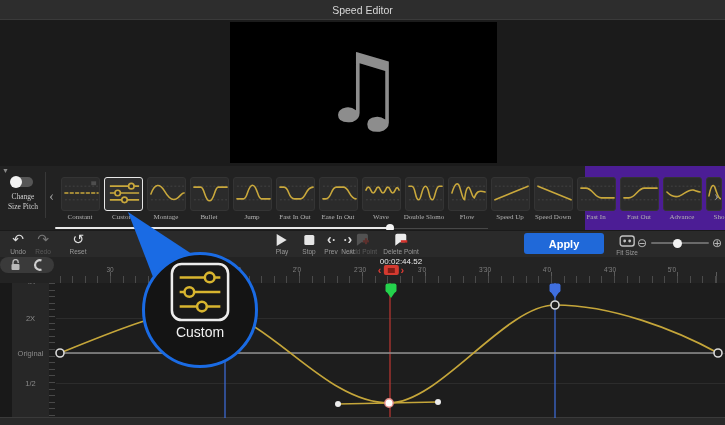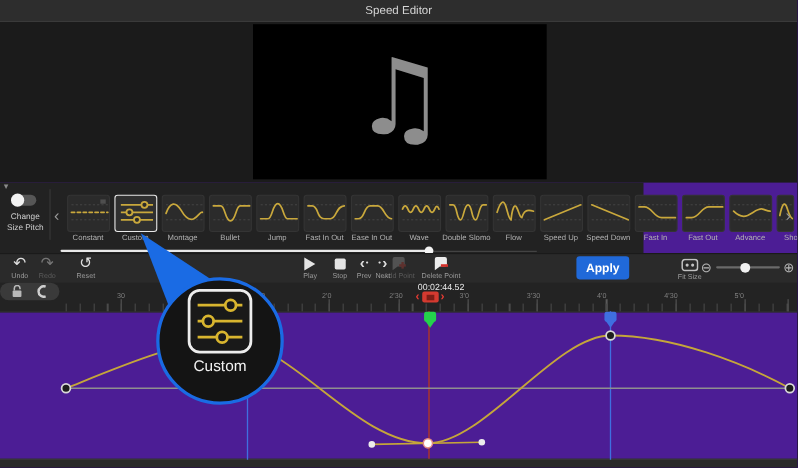--- a/index.html
+++ b/index.html
@@ -12,21 +12,21 @@
   .titlebar{left:0;top:0;width:725px;height:19px;background:#2d2d2d;border-bottom:1px solid #3a3a3a;
             display:flex;align-items:center;justify-content:center;color:#d6d6d6;font-size:10.5px;}
 
   
   .preview{left:0;top:20px;width:725px;height:146px;background:#1b1b1b;}
   .video{position:absolute;left:230px;top:2px;width:267px;height:141px;background:#000;overflow:hidden;}
   .note{position:absolute;left:0;top:-8px;width:267px;height:150px;display:flex;align-items:center;justify-content:center;
         color:#8d8d8d;font-size:96px;font-family:"DejaVu Sans",sans-serif;}
 
   
-  .presetrow{left:0;top:166px;width:585px;height:64px;background:#222;}
+  .presetrow{left:0;top:166px;width:585px;height:64px;background:#222;font-family:Liberation Serif, serif;}
   .collapse{left:2px;top:1px;color:#8a8a8a;font-size:7px;}
   .vp-toggle{left:12px;top:11px;width:21px;height:10px;background:#565656;border-radius:5px;}
   .vp-knob{position:absolute;left:-2px;top:-1px;width:12px;height:12px;background:#f2f2f2;border-radius:50%;}
   .vp-label{left:0;top:26px;width:46px;text-align:center;color:#cfcfcf;font-size:7.5px;line-height:10px;}
   .vdiv{left:45px;top:6px;width:1px;height:46px;background:#383838;}
   .chev{color:#9a9a9a;font-size:15px;line-height:15px;}
   #presets .thumb-wrap{position:absolute;top:11px;}
   .thumb{width:37px;height:32px;background:#2b2b2b;border:1px solid #343434;border-radius:3px;overflow:hidden;}
   .thumb.sel{border:1.5px solid #e8e8e8;background:#303030;}
   .plabel{position:absolute;top:36px;left:-12px;width:62px;text-align:center;color:#b2b2b2;font-size:7px;white-space:nowrap;}
@@ -38,21 +38,21 @@
   .toolbar{left:0;top:230px;width:725px;height:27px;background:#2a2a2a;border-top:1px solid #1a1a1a;}
   .tbtn{position:absolute;top:2px;transform:translateX(-50%);display:flex;flex-direction:column;align-items:center;gap:2px;}
   .tbtn .lbl{color:#9a9a9a;font-size:6.5px;white-space:nowrap;}
   .tbtn .ic{height:13px;display:flex;align-items:center;justify-content:center;color:#dedede;font-size:14px;line-height:13px;}
   .dim{opacity:0.42;}
   .play-tri{width:0;height:0;border-left:10px solid #e4e4e4;border-top:6px solid transparent;border-bottom:6px solid transparent;}
   .stop-sq{width:10px;height:10px;background:#e4e4e4;border-radius:1.5px;}
   .pn{display:flex;align-items:center;gap:1px;color:#dedede;}
   .pn .c{font-size:14px;line-height:11px;font-weight:bold;}
   .pn .d{font-size:7px;line-height:11px;}
-  .applybtn{left:524px;top:232px;width:48px;height:21px;background:#2069d9;border-radius:3px;
+  .applybtn{left:524px;top:232px;width:80px;height:21px;background:#2069d9;border-radius:3px;
             display:flex;align-items:center;justify-content:center;color:#fff;font-size:11px;font-weight:bold;}
   .fitsize{left:627px;top:234px;transform:translateX(-50%);display:flex;flex-direction:column;align-items:center;gap:2px;}
   .fitsize .lbl{color:#9a9a9a;font-size:6.5px;}
   .zslider-sym{color:#b5b5b5;font-size:12px;top:235px;}
   .ztrack{left:651px;top:241px;width:58px;height:2px;background:#6a6a6a;border-radius:1px;}
   .zknob{left:673px;top:237.5px;width:9px;height:9px;background:#f2f2f2;border-radius:50%;}
 
   
   .ruler{left:0;top:257px;width:725px;height:26px;background:#232323;border-bottom:1px solid #303030;}
   .lockpill{left:10px;top:0px;width:54px;height:16px;background:#3a3a3a;border-radius:8px;display:flex;align-items:center;justify-content:space-evenly;}
@@ -353,20 +353,34 @@
         <span class="tick-label" style="left: 297px;">2'0</span>
         <span class="tick-label" style="left: 360px;">2'30</span>
         <span class="tick-label" style="left: 422px;">3'0</span>
         <span class="tick-label" style="left: 485px;">3'30</span>
         <span class="tick-label" style="left: 547px;">4'0</span>
         <span class="tick-label" style="left: 610px;">4'30</span>
         <span class="tick-label" style="left: 672px;">5'0</span>
       </div>
   </div>
 
+  <div class="abs plot">
+    <div class="abs leftstrip"></div>
+    <div class="abs gutter"></div>
+    <div class="abs vruler"></div>
+    <div class="gridline" style="top:35px;"></div>
+    <div class="gridline" style="top:70px;background:#323232;"></div>
+    <div class="gridline" style="top:100px;"></div>
+    <div id="ylabels">
+        <span class="ylabel" style="top: -6px;">4X</span>
+        <span class="ylabel" style="top: 31px;">2X</span>
+        <span class="ylabel" style="top: 66px;">Original</span>
+        <span class="ylabel" style="top: 96px;">1/2</span>
+      </div>
+  </div>
   <div class="abs bottomstrip"></div>
 
   <svg id="curve-svg" class="abs" width="725" height="168">
       <line x1="225" y1="26" x2="225" y2="161" stroke="#3f6fe0" stroke-width="1.2"></line>
       <line x1="555" y1="26" x2="555" y2="161" stroke="#3f6fe0" stroke-width="1.2"></line>
       <line x1="390" y1="26" x2="390" y2="160" stroke="#a83430" stroke-width="1.4"></line>
       <g transform="translate(555,26.5)" fill="#3f6fe0">
         <rect x="-5.5" y="0" width="11" height="9" rx="2"></rect>
         <path d="M-4.5,8 L0,14.5 L4.5,8 Z"></path>
       </g>

